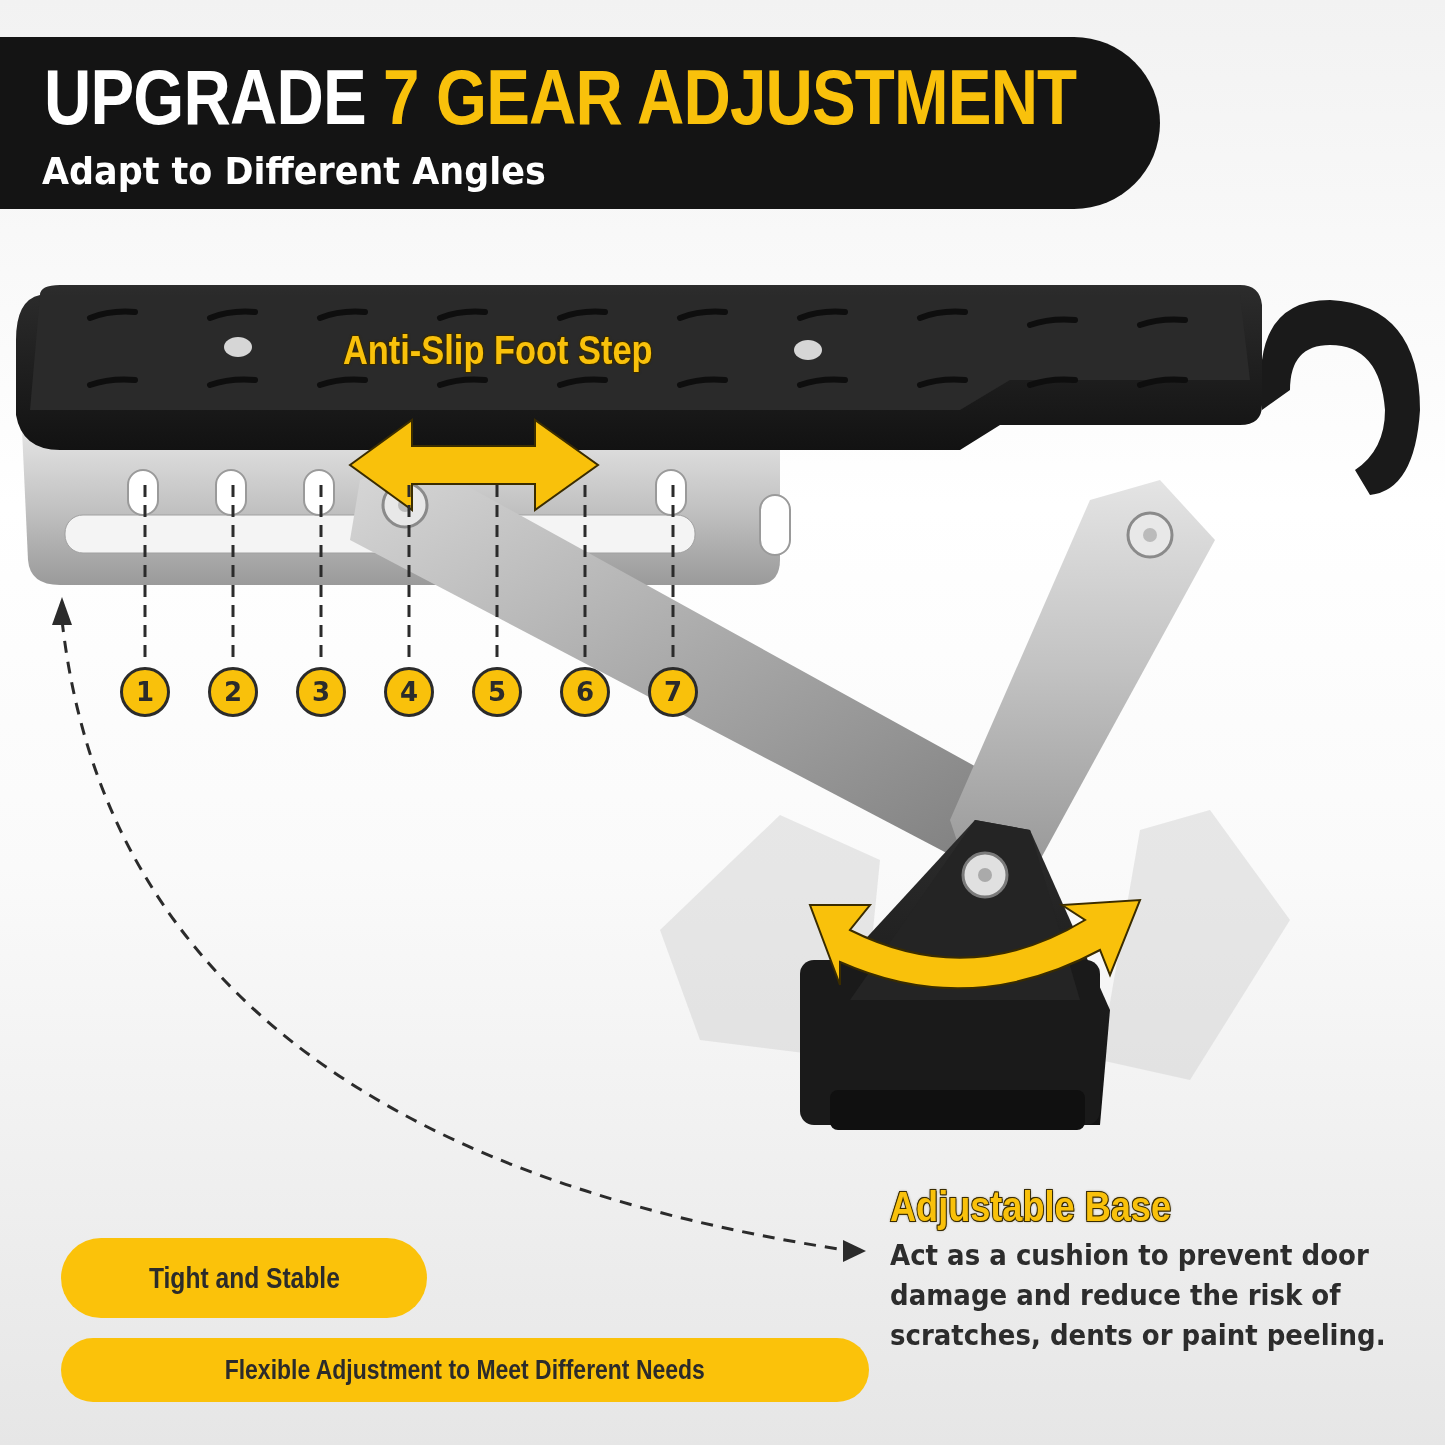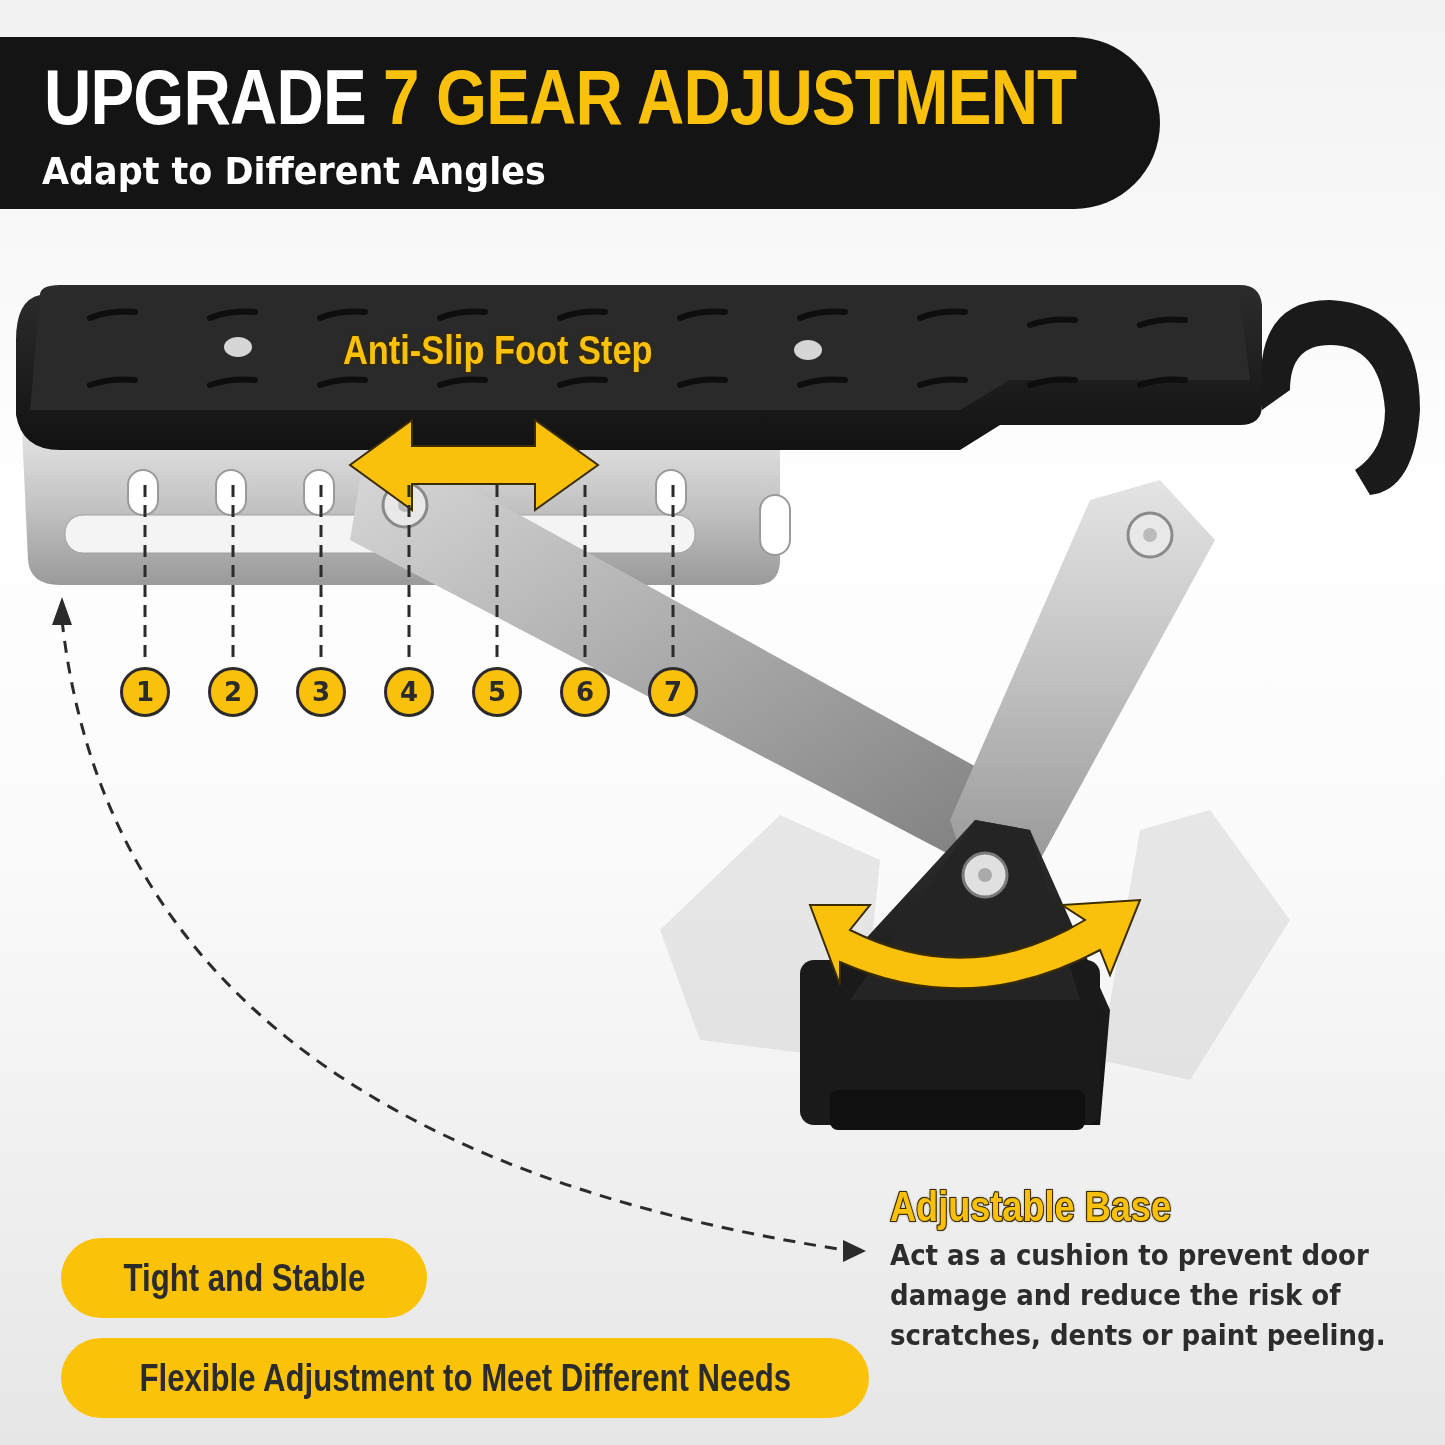--- a/index.html
+++ b/index.html
@@ -23,22 +23,22 @@
   .outline-label{font-family:"Liberation Sans",sans-serif;font-weight:bold;color:#f9c10b;
     -webkit-text-stroke:2px #3a2c00;paint-order:stroke fill;white-space:nowrap;
     text-shadow:0 0 3px #3a2c00,1px 1px 0 #3a2c00,-1px -1px 0 #3a2c00;}
   .foot-label{left:343px;top:328px;font-size:40px;transform:scaleX(0.86);transform-origin:left center;}
   .base-title{left:890px;top:1183px;font-size:42px;transform:scaleX(0.86);transform-origin:left center;}
   .base-desc{left:890px;top:1236px;width:540px;font-family:"DejaVu Sans",sans-serif;font-weight:bold;
     font-size:28px;line-height:40px;color:#2c2c2c;transform:scaleX(0.93);transform-origin:left top;}
   .pill{background:#fbc20a;border-radius:40px;color:#2b2b2b;font-weight:bold;
     display:flex;align-items:center;justify-content:center;white-space:nowrap;}
   .pill span{display:inline-block;transform:scaleX(0.82);}
-  .pill1{left:61px;top:1238px;width:366px;height:80px;font-size:38px;}
-  .pill2{left:61px;top:1338px;width:808px;height:80px;font-size:38px;text-align:right;}
+  .pill1{left:61px;top:1238px;width:366px;height:80px;font-size:30px;}
+  .pill2{left:61px;top:1338px;width:808px;height:64px;font-size:28px;text-align:right;}
   .gear{width:50px;height:50px;border-radius:50%;background:#f9c10b;border:3px solid #2b2b2b;
     box-sizing:border-box;display:flex;align-items:center;justify-content:center;
     font-family:"DejaVu Sans",sans-serif;font-weight:bold;font-size:26px;color:#2b2b2b;}
 </style>
 </head>
 <body>
 
 <div class="abs banner"></div>
 <div class="abs title">
   <span>UPGRADE</span>

